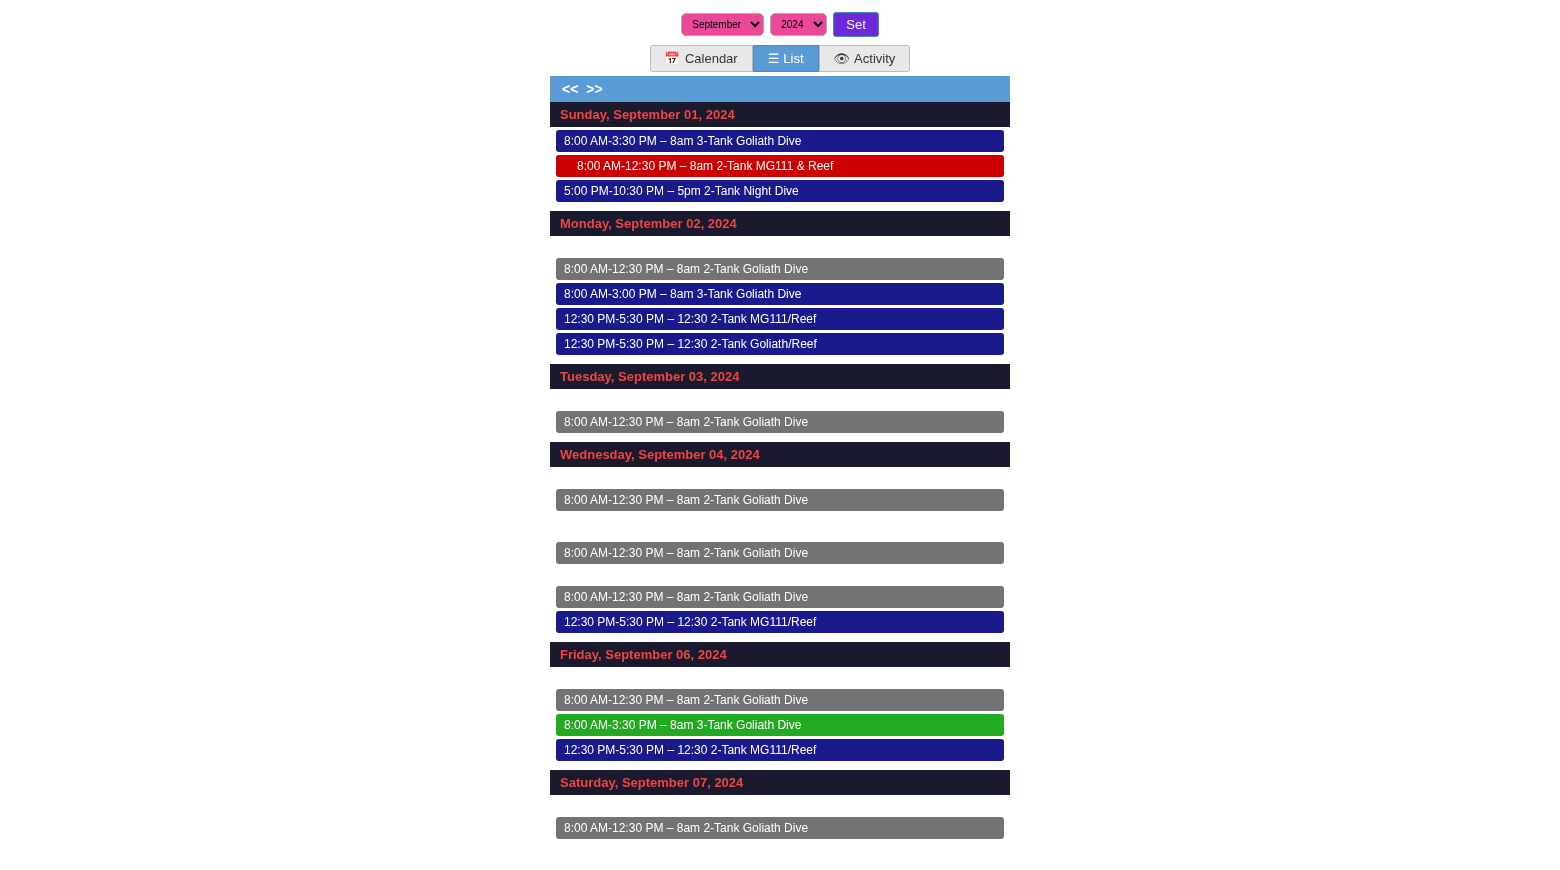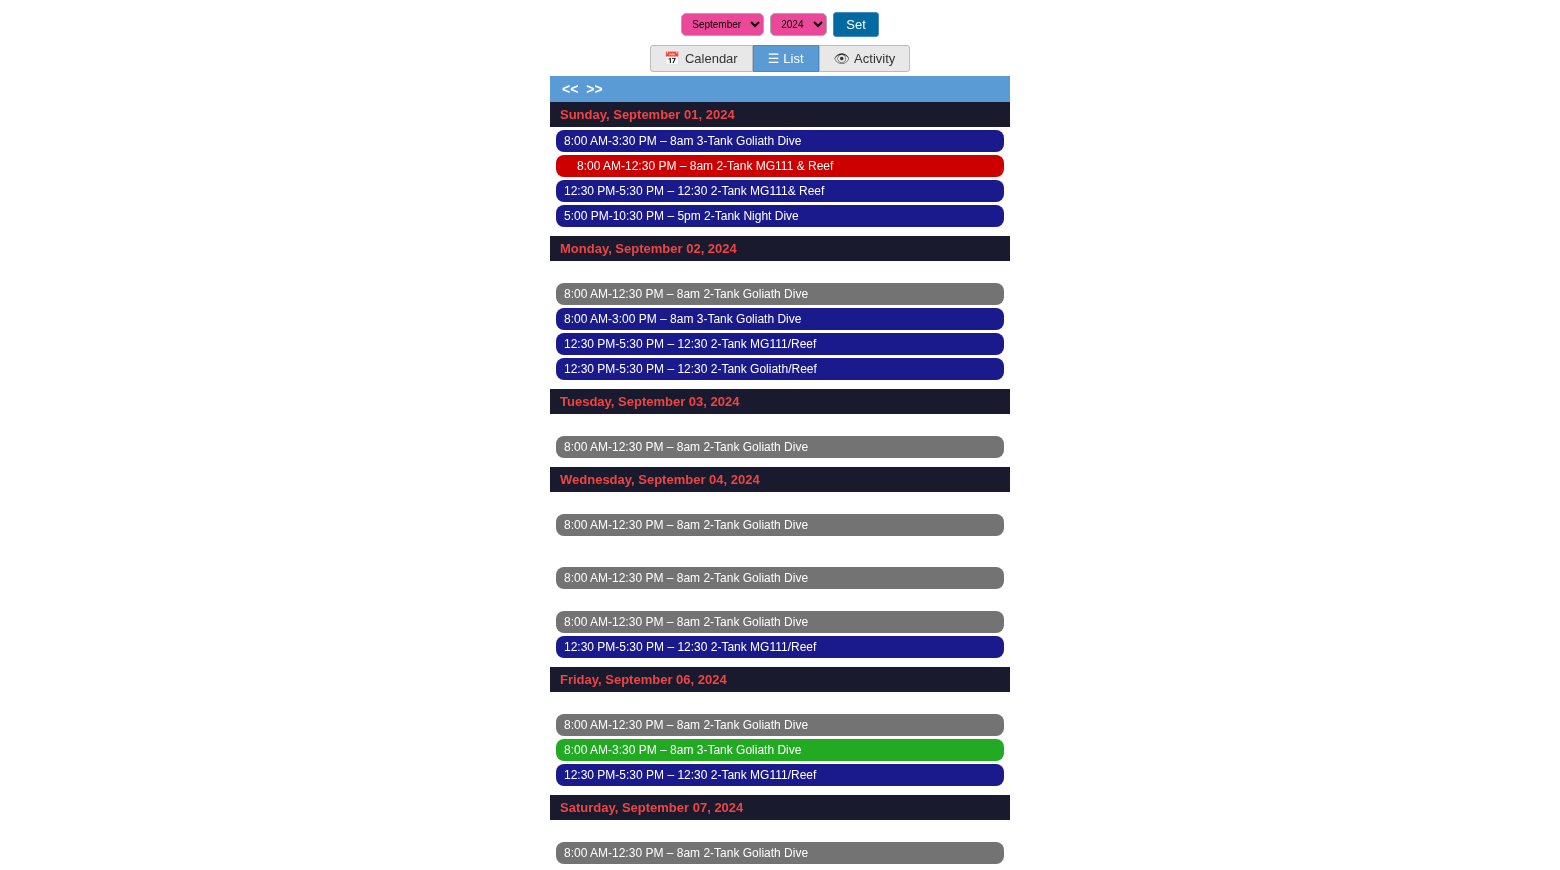--- a/index.html
+++ b/index.html
@@ -20,21 +20,21 @@
     .top-controls select {
       padding: 4px 6px;
       border: 1px solid #aaa;
       border-radius: 5px;
       font-size: 10px;
       background: #ec4899;
     }
 
     .top-controls button.set-btn {
       padding: 4px 12px;
-      background: #0369a1;
+      background: #6d28d9;
       color: #fff;
       border: 1px solid #4a8ac4;
       border-radius: 3px;
       font-size: 13px;
       cursor: pointer;
     }
 
     .view-tabs {
       display: flex;
       justify-content: center;
@@ -109,21 +109,21 @@
       padding: 3px 6px;
       display: flex;
       flex-direction: column;
       gap: 3px;
     }
 
     .event-item {
       padding: 4px 8px;
       color: #fff;
       font-size: 12px;
-      border-radius: 8px;
+      border-radius: 3px;
       cursor: pointer;
     }
 
     .event-blue-dark { background: #1a1a8c; }
     .event-blue-medium { background: #737373; margin-top: 19px; }
     .event-red { background: #cc0000; padding-left: 21px; }
     .event-green { background: #22aa22; }
   </style>
 </head>
 <body>
@@ -154,21 +154,20 @@
     <button class="nav-btn">&lt;&lt;</button>
     <button class="nav-btn">&gt;&gt;</button>
   </div>
 
   <div id="days-container">
       <div class="day-section">
         <div class="day-header">Sunday, September 01, 2024</div>
         <div class="events-list">
           <div class="event-item event-blue-dark">8:00 AM-3:30 PM – 8am 3-Tank Goliath Dive</div>
           <div class="event-item event-red">8:00 AM-12:30 PM – 8am 2-Tank MG111 &amp; Reef</div>
-          <div class="event-item event-blue-dark">12:30 PM-5:30 PM – 12:30 2-Tank MG111&amp; Reef</div>
           <div class="event-item event-blue-dark">5:00 PM-10:30 PM – 5pm 2-Tank Night Dive</div>
         </div>
       </div>
       <div class="day-section">
         <div class="day-header">Monday, September 02, 2024</div>
         <div class="events-list">
           <div class="event-item event-blue-medium">8:00 AM-12:30 PM – 8am 2-Tank Goliath Dive</div>
           <div class="event-item event-blue-dark">8:00 AM-3:00 PM – 8am 3-Tank Goliath Dive</div>
           <div class="event-item event-blue-dark">12:30 PM-5:30 PM – 12:30 2-Tank MG111/Reef</div>
           <div class="event-item event-blue-dark">12:30 PM-5:30 PM – 12:30 2-Tank Goliath/Reef</div>

